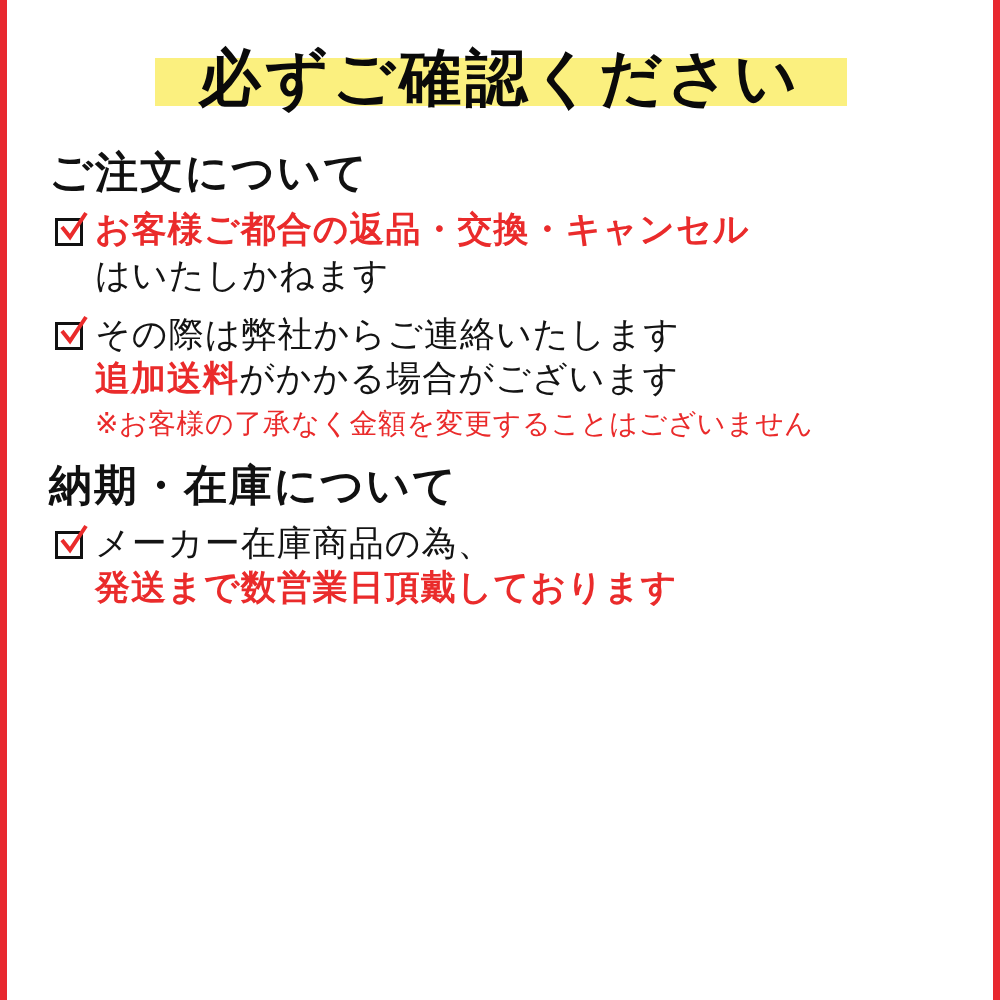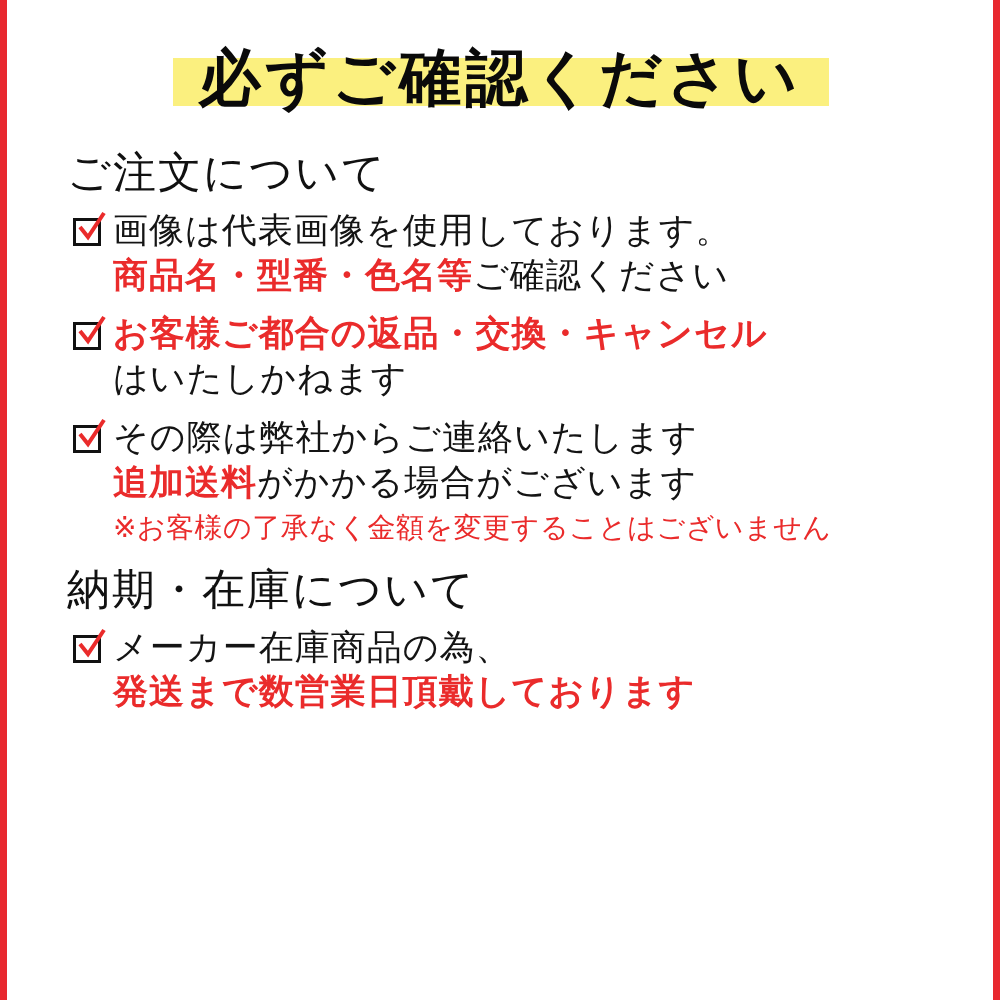--- a/index.html
+++ b/index.html
@@ -21,21 +21,21 @@
     border-left: 7px solid #e8282f;
     border-right: 7px solid #e8282f;
     background: #ffffff;
   }
   .inner {
     position: absolute;
     left: 0;
     right: 0;
     top: 0;
     bottom: 0;
-    padding: 0 46px;
+    padding: 0 28px;
     box-sizing: border-box;
     border-radius: 21px;
   }
 
   
   .title-wrap {
     position: relative;
     margin-top: 34px;
     height: 88px;
   }
@@ -54,21 +54,21 @@
     line-height: 88px;
     font-weight: bold;
     letter-spacing: 4px;
     color: #0a0a0a;
     white-space: nowrap;
   }
 
   
   .section-head {
     font-size: 43px;
-    font-weight: normal;
+    font-weight: bold;
     color: #111111;
     letter-spacing: 2px;
     margin: 22px 0 6px 14px;
   }
   .section-head.second {
     margin-top: 10px;
   }
 
   
   .item {
@@ -136,32 +136,20 @@
 <div class="page">
   <div class="inner">
 
     <div class="title-wrap">
       <div class="title-highlight"></div>
       <div class="title-text">必ずご確認ください</div>
     </div>
 
     <div class="section-head">ご注文について</div>
 
-    <div class="item">
-      <span class="check">
-        <span class="box"></span>
-        <svg class="tick" viewBox="0 0 32 34" aria-hidden="true">
-          <polyline points="5,16 13,26 29,2" fill="none" stroke="#ea2b2b" stroke-width="4"></polyline>
-        </svg>
-      </span>
-      <span class="lines">
-        <div class="line">画像は代表画像を使用しております。</div>
-        <div class="line"><span class="red">商品名・型番・色名等</span><span class="black">ご確認ください</span></div>
-      </span>
-    </div>
 
     <div class="item">
       <span class="check">
         <span class="box"></span>
         <svg class="tick" viewBox="0 0 32 34" aria-hidden="true">
           <polyline points="5,16 13,26 29,2" fill="none" stroke="#ea2b2b" stroke-width="4"></polyline>
         </svg>
       </span>
       <span class="lines">
         <div class="line bold red">お客様ご都合の返品・交換・キャンセル</div>

